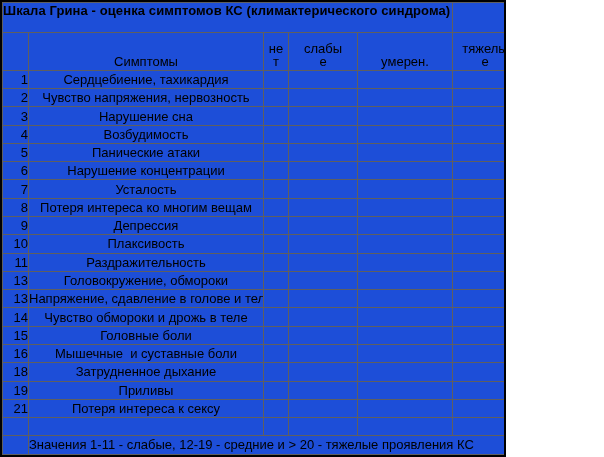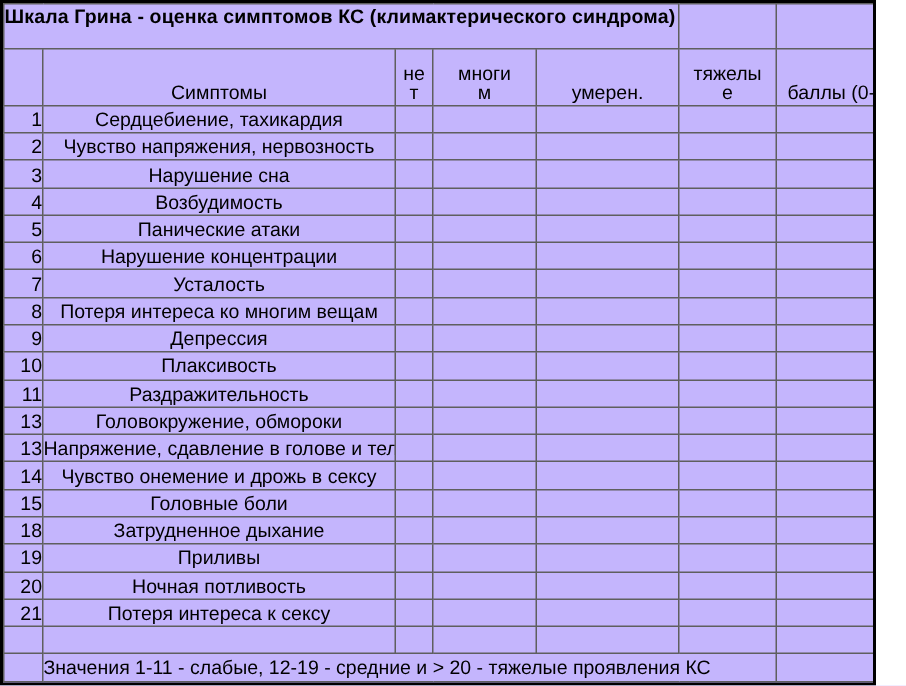--- a/index.html
+++ b/index.html
@@ -1,22 +1,22 @@
 <!DOCTYPE html>
 <html><head>
 <meta charset="utf-8">
 <style>
   html, body { margin: 0; padding: 0; background: #ffffff; }
   * { box-sizing: border-box; }
 
   .sheet {
-    width: 584px;
+    width: 506px;
     height: 457px;
     border: 2px solid #000000;
-    background: #c4b5fd;
+    background: #1d4ed8;
     font-family: "Liberation Sans", sans-serif;
     color: #000000;
     overflow: hidden;
   }
 
   table.grid {
     border-collapse: collapse;
     table-layout: fixed;
     width: 600px;
     height: 453px;
@@ -105,21 +105,21 @@
         <td></td>
         <td></td>
       </tr>
       <tr class="header-row">
         <td></td>
         <td>Симптомы</td>
         <td>
           <span class="wrapword w-none">нет</span>
         </td>
         <td>
-          <span class="wrapword w-mild">многим</span>
+          <span class="wrapword w-mild">слабые</span>
         </td>
         <td>умерен.</td>
         <td>
           <span class="wrapword w-severe">тяжелые</span>
         </td>
         <td>баллы (0-3)</td>
       </tr>
     </tbody>
 
     <tbody>
@@ -235,57 +235,57 @@
     <td class="num">13</td>
     <td class="sym">Напряжение, сдавление в голове и теле</td>
     <td class="score"></td>
     <td class="score"></td>
     <td class="score"></td>
     <td class="score"></td>
     <td class="score"></td>
   </tr>
         <tr class="data-row">
     <td class="num">14</td>
-    <td class="sym">Чувство онемение и дрожь в сексу</td>
+    <td class="sym">Чувство обмороки и дрожь в теле</td>
     <td class="score"></td>
     <td class="score"></td>
     <td class="score"></td>
     <td class="score"></td>
     <td class="score"></td>
   </tr>
         <tr class="data-row">
     <td class="num">15</td>
     <td class="sym">Головные боли</td>
     <td class="score"></td>
     <td class="score"></td>
     <td class="score"></td>
     <td class="score"></td>
     <td class="score"></td>
   </tr>
         <tr class="data-row">
+    <td class="num">16</td>
+    <td class="sym">Мышечные  и суставные боли</td>
+    <td class="score"></td>
+    <td class="score"></td>
+    <td class="score"></td>
+    <td class="score"></td>
+    <td class="score"></td>
+  </tr>
+        <tr class="data-row">
     <td class="num">18</td>
     <td class="sym">Затрудненное дыхание</td>
     <td class="score"></td>
     <td class="score"></td>
     <td class="score"></td>
     <td class="score"></td>
     <td class="score"></td>
   </tr>
         <tr class="data-row">
     <td class="num">19</td>
     <td class="sym">Приливы</td>
-    <td class="score"></td>
-    <td class="score"></td>
-    <td class="score"></td>
-    <td class="score"></td>
-    <td class="score"></td>
-  </tr>
-        <tr class="data-row">
-    <td class="num">20</td>
-    <td class="sym">Ночная потливость</td>
     <td class="score"></td>
     <td class="score"></td>
     <td class="score"></td>
     <td class="score"></td>
     <td class="score"></td>
   </tr>
         <tr class="data-row">
     <td class="num">21</td>
     <td class="sym">Потеря интереса к сексу</td>
     <td class="score"></td>

